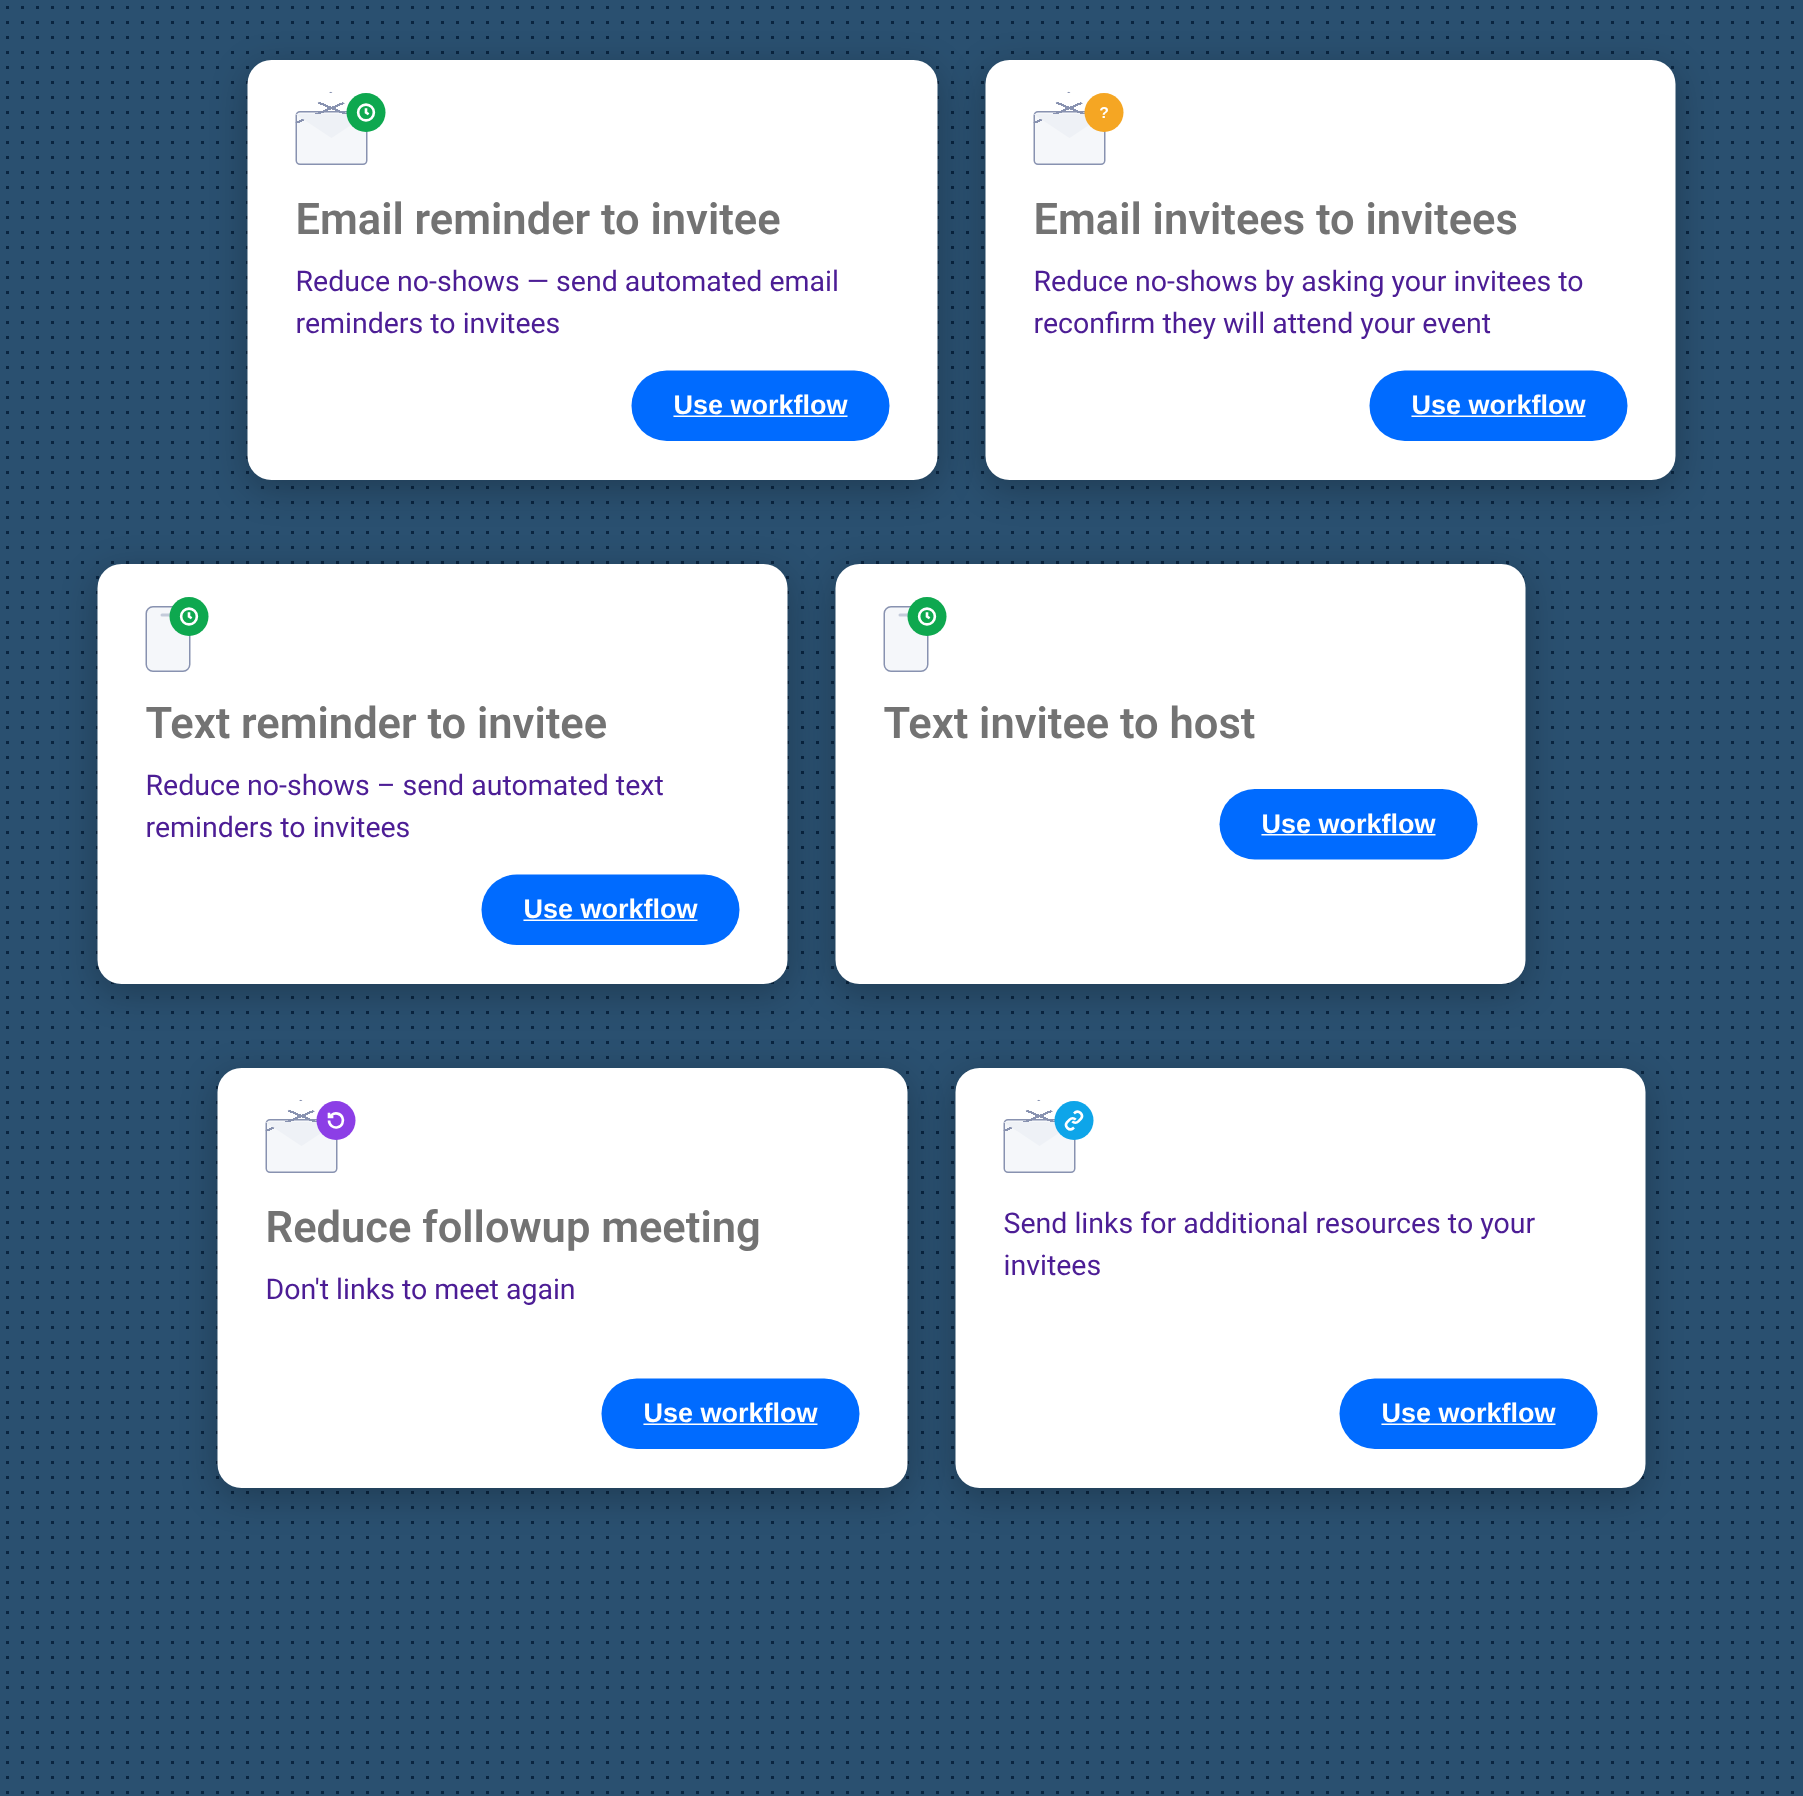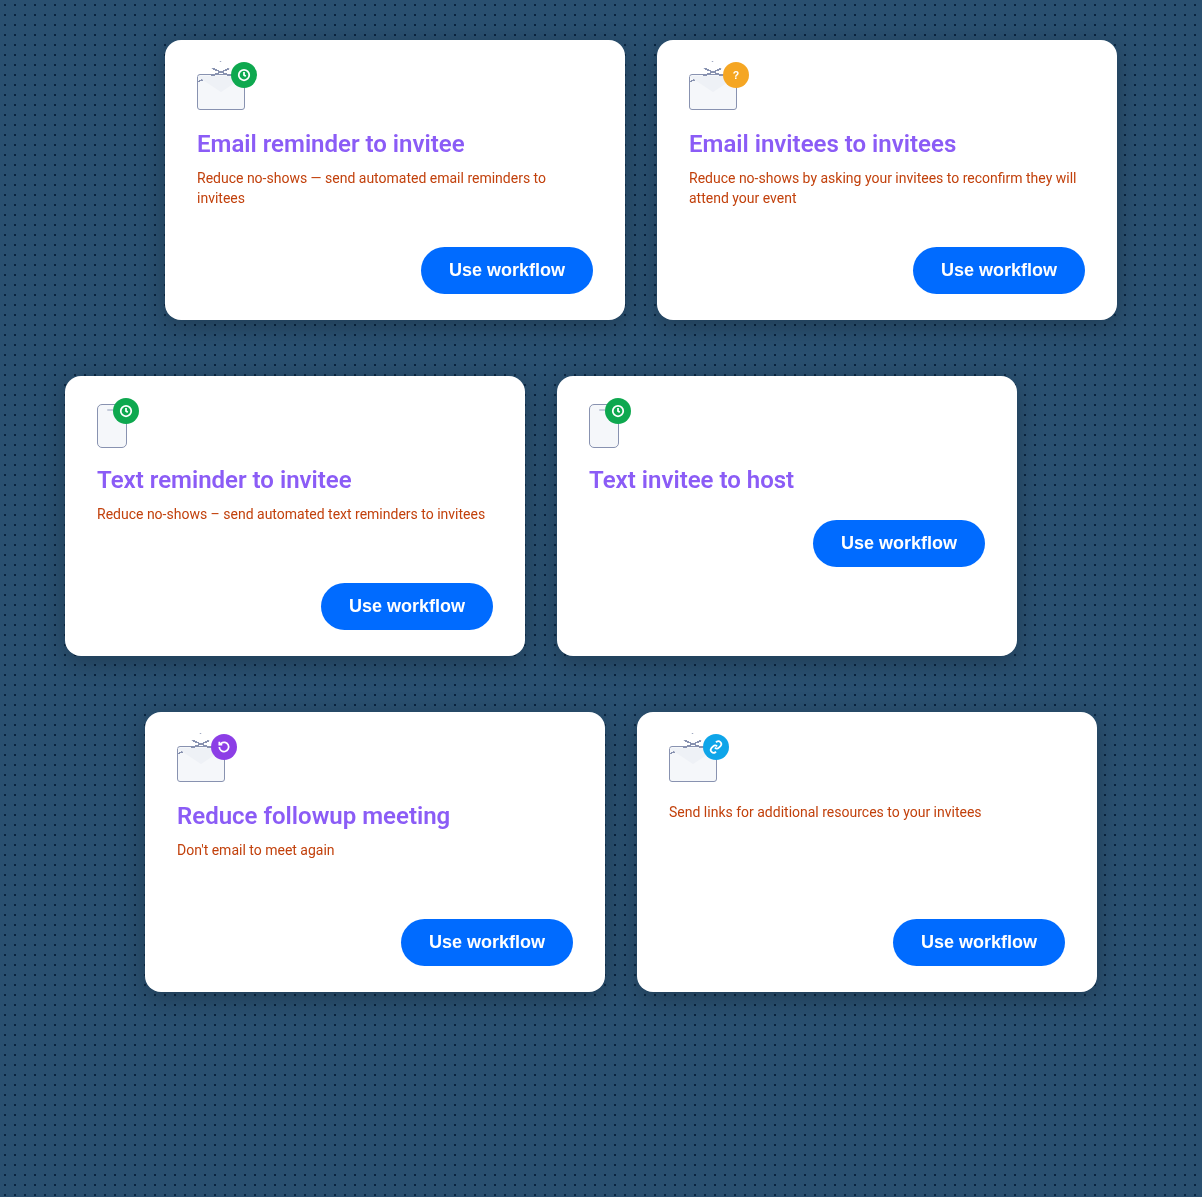--- a/index.html
+++ b/index.html
@@ -113,45 +113,46 @@
       justify-content: center;
       color: #fff;
     }
     .badge.green { background: #0ea84f; }
     .badge.orange { background: #f5a623; }
     .badge.purple { background: #8c3ee6; }
     .badge.blue { background: #0ea5e9; }
     .badge svg { width: 14px; height: 14px; }
     .phone + .badge { right: 14px; }
     .title {
-      font-size: 24px;
+      font-size: 29px;
       font-weight: 600;
-      color: #8b5cf6;
+      color: #737373;
       margin-bottom: 10px;
     }
     .desc {
-      font-size: 14px;
+      font-size: 19px;
       line-height: 1.45;
-      color: #c2410c;
+      color: #4c1d95;
       flex-grow: 1;
     }
     .btn-row {
       display: flex;
       justify-content: flex-end;
       margin-top: 16px;
     }
     .btn {
       background: #006bff;
       color: #fff;
       border: none;
       border-radius: 999px;
       padding: 13px 28px;
       font-size: 18px;
       font-weight: 600;
       cursor: pointer;
+      text-decoration: underline;
     }
   </style>
 </head>
 <body>
 
 <div class="grid">
 
   <div class="row offset-1">
 
     <div class="card">
@@ -236,21 +237,21 @@
             <div class="flap"></div>
           </div>
         <div class="badge purple">
           <svg viewBox="0 0 24 24" fill="none" stroke="white" stroke-width="3">
               <path d="M4 12a8 8 0 1 0 3-6.3L4 8"></path>
               <path d="M4 3v5h5"></path>
             </svg>
         </div>
       </div>
       <div class="title">Reduce followup meeting</div>
-      <div class="desc">Don't email to meet again</div>
+      <div class="desc">Don't links to meet again</div>
       <div class="btn-row">
         <button class="btn">Use workflow</button>
       </div>
     </div>
 
     <div class="card">
       <div class="icon-wrap">
         <div class="envelope">
             <div class="flap"></div>
           </div>

